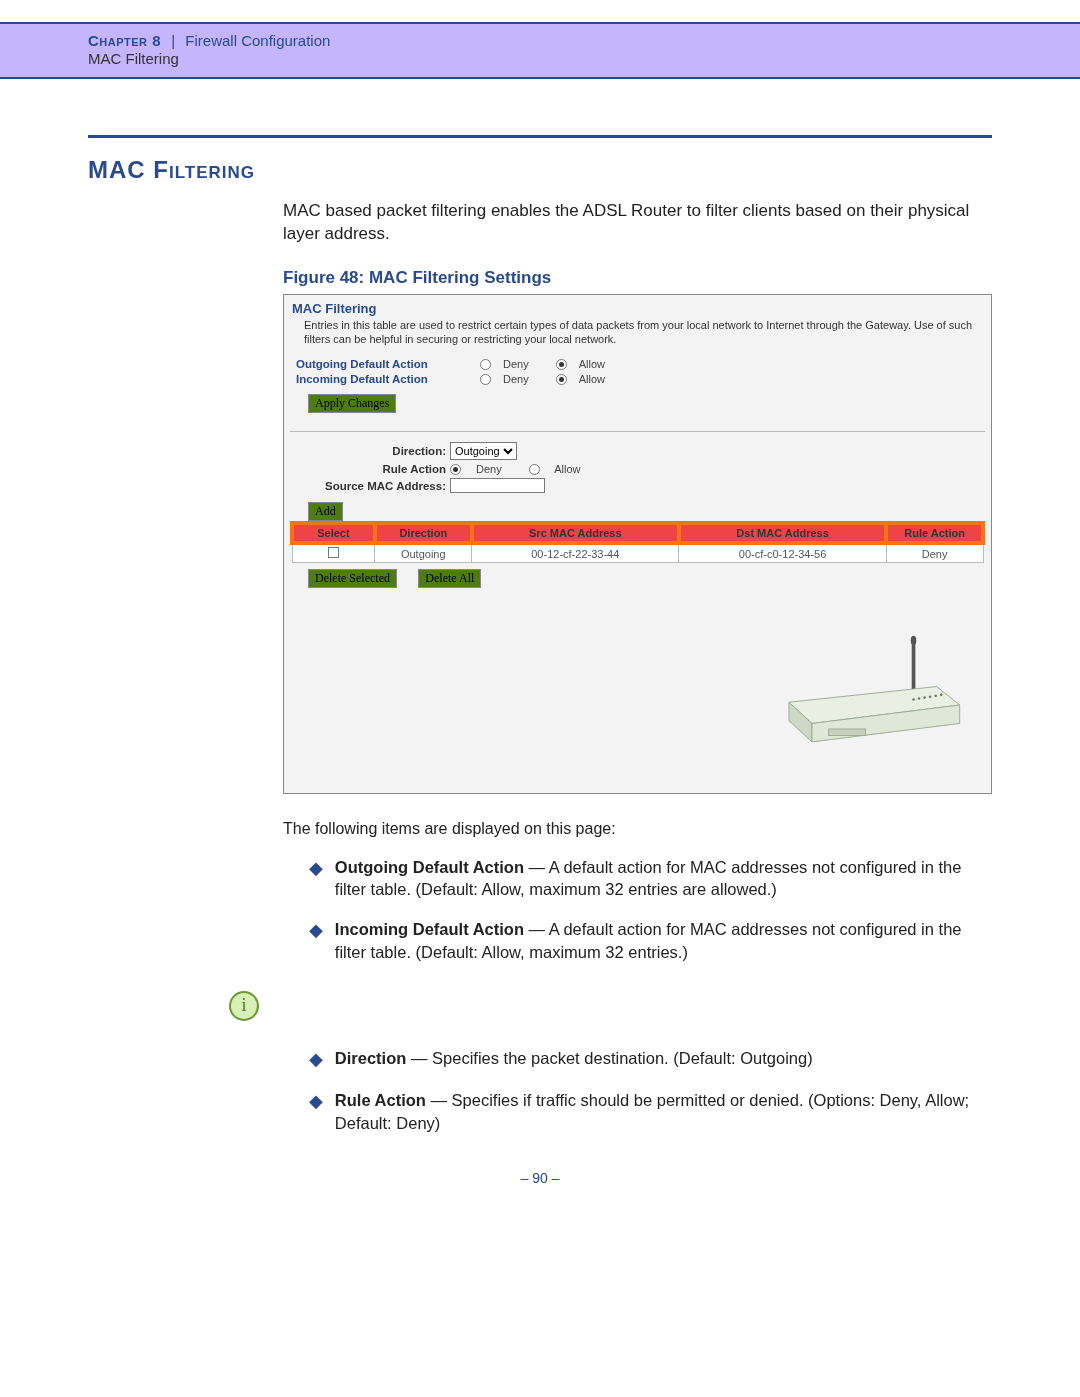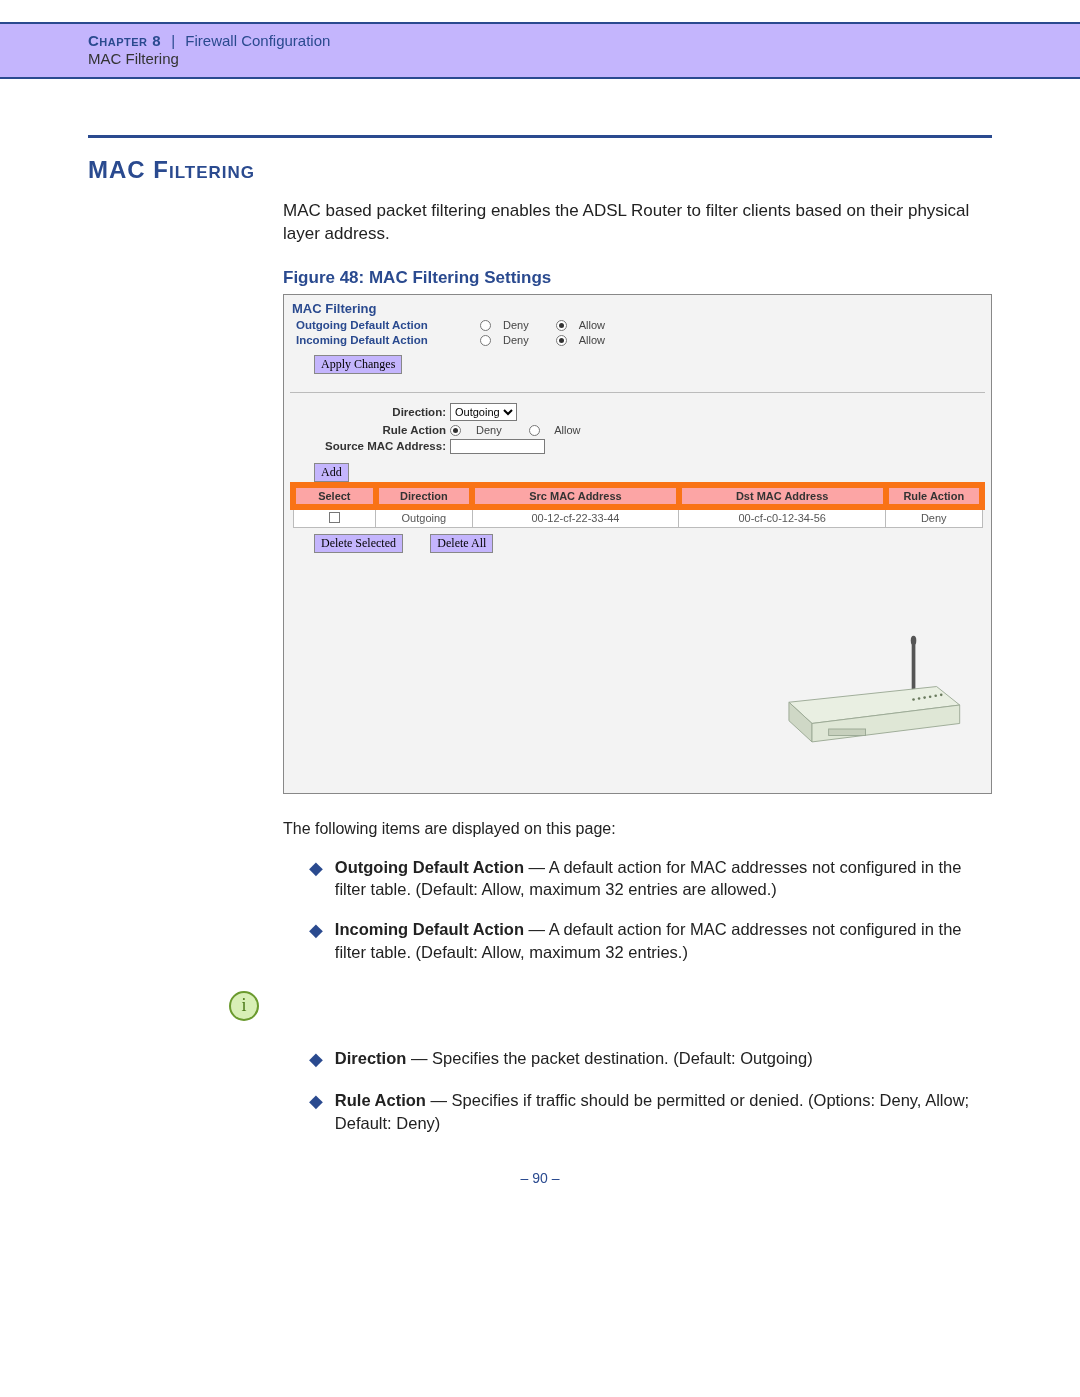--- a/index.html
+++ b/index.html
@@ -84,45 +84,45 @@
     width: 190px; text-align: left; color: #2a4a8f; font-weight: bold; font-size: 11.5px;
     padding-left: 6px;
   }
   .shot .radio-pair { font-size: 11px; color: #444; }
   .shot .radio-pair span { margin-right: 12px; }
   .shot .radio-glyph { display:inline-block; width:11px; height:11px; border:1px solid #777; border-radius:50%; vertical-align:-2px; margin-right:2px; position:relative; background:#fff; }
   .shot .radio-glyph.on::after { content:""; position:absolute; left:2px; top:2px; width:5px; height:5px; border-radius:50%; background:#333; }
   .shot button.ui-btn {
     font-family: "Times New Roman", serif;
     font-size: 12px;
-    background: #c4b5fd;
+    background: #4d7c0f;
     border: 1px solid #888;
     padding: 1px 6px;
-    margin: 6px 0 0 24px;
+    margin: 6px 0 0 18px;
     cursor: pointer;
   }
   .shot .divider { height: 1px; background: #bbb; margin: 18px 0 10px 0; }
   .shot .lbl-right {
     width: 160px; text-align: right; font-weight: bold; font-size: 11.5px; color: #333;
     padding-right: 4px;
   }
   .shot select.ui-sel {
     font-size: 11px; height: 18px; border: 1px solid #7a7a7a; background: #fff;
   }
   .shot input.ui-txt {
     font-size: 11px; height: 15px; width: 95px; border: 1px solid #7a7a7a; background: #fff;
   }
   .shot .subhead {
     color: #2a4a8f; font-weight: bold; font-size: 11.5px; margin: 18px 0 4px 6px;
   }
   .shot table.tbl {
     width: 100%; border-collapse: collapse; font-size: 11px;
   }
   .shot table.tbl th {
-    background: #fca5a5; border: 6px solid #f97316; font-weight: bold; color: #333; padding: 2px 4px;
+    background: #ef4444; border: 4px solid #f97316; font-weight: bold; color: #333; padding: 2px 4px;
   }
   .shot table.tbl td {
     border: 1px solid #bbb; text-align: center; padding: 2px 4px; color: #555; background:#fff;
   }
   .shot .chk { display:inline-block; width:11px; height:11px; border:1px solid #777; background:#fff; }
   .router {
     position: absolute; right: 14px; bottom: 40px; width: 210px; height: 120px;
   }
   .router svg { width:100%; height:100%; }
   
@@ -171,20 +171,21 @@
   <div class="rule-hr"></div>
   <h1 class="section-title">MAC Filtering</h1>
 
   <div class="body-col">
     <div class="intro">MAC based packet filtering enables the ADSL Router to filter clients based on their physical layer address.</div>
 
     <div class="fig-caption">Figure 48:  MAC Filtering Settings</div>
 
     <div class="shot">
       <div class="panel-title">MAC Filtering</div>
+      <div class="panel-desc">Entries in this table are used to restrict certain types of data packets from your local network to Internet through the Gateway. Use of such filters can be helpful in securing or restricting your local network.</div>
 
       <div class="row">
         <div class="lbl-left">Outgoing Default Action</div>
         <div class="radio-pair">
           <span><span class="radio-glyph"></span><span>Deny</span></span>
           <span><span class="radio-glyph on"></span><span>Allow</span></span>
         </div>
       </div>
       <div class="row">
         <div class="lbl-left">Incoming Default Action</div>

